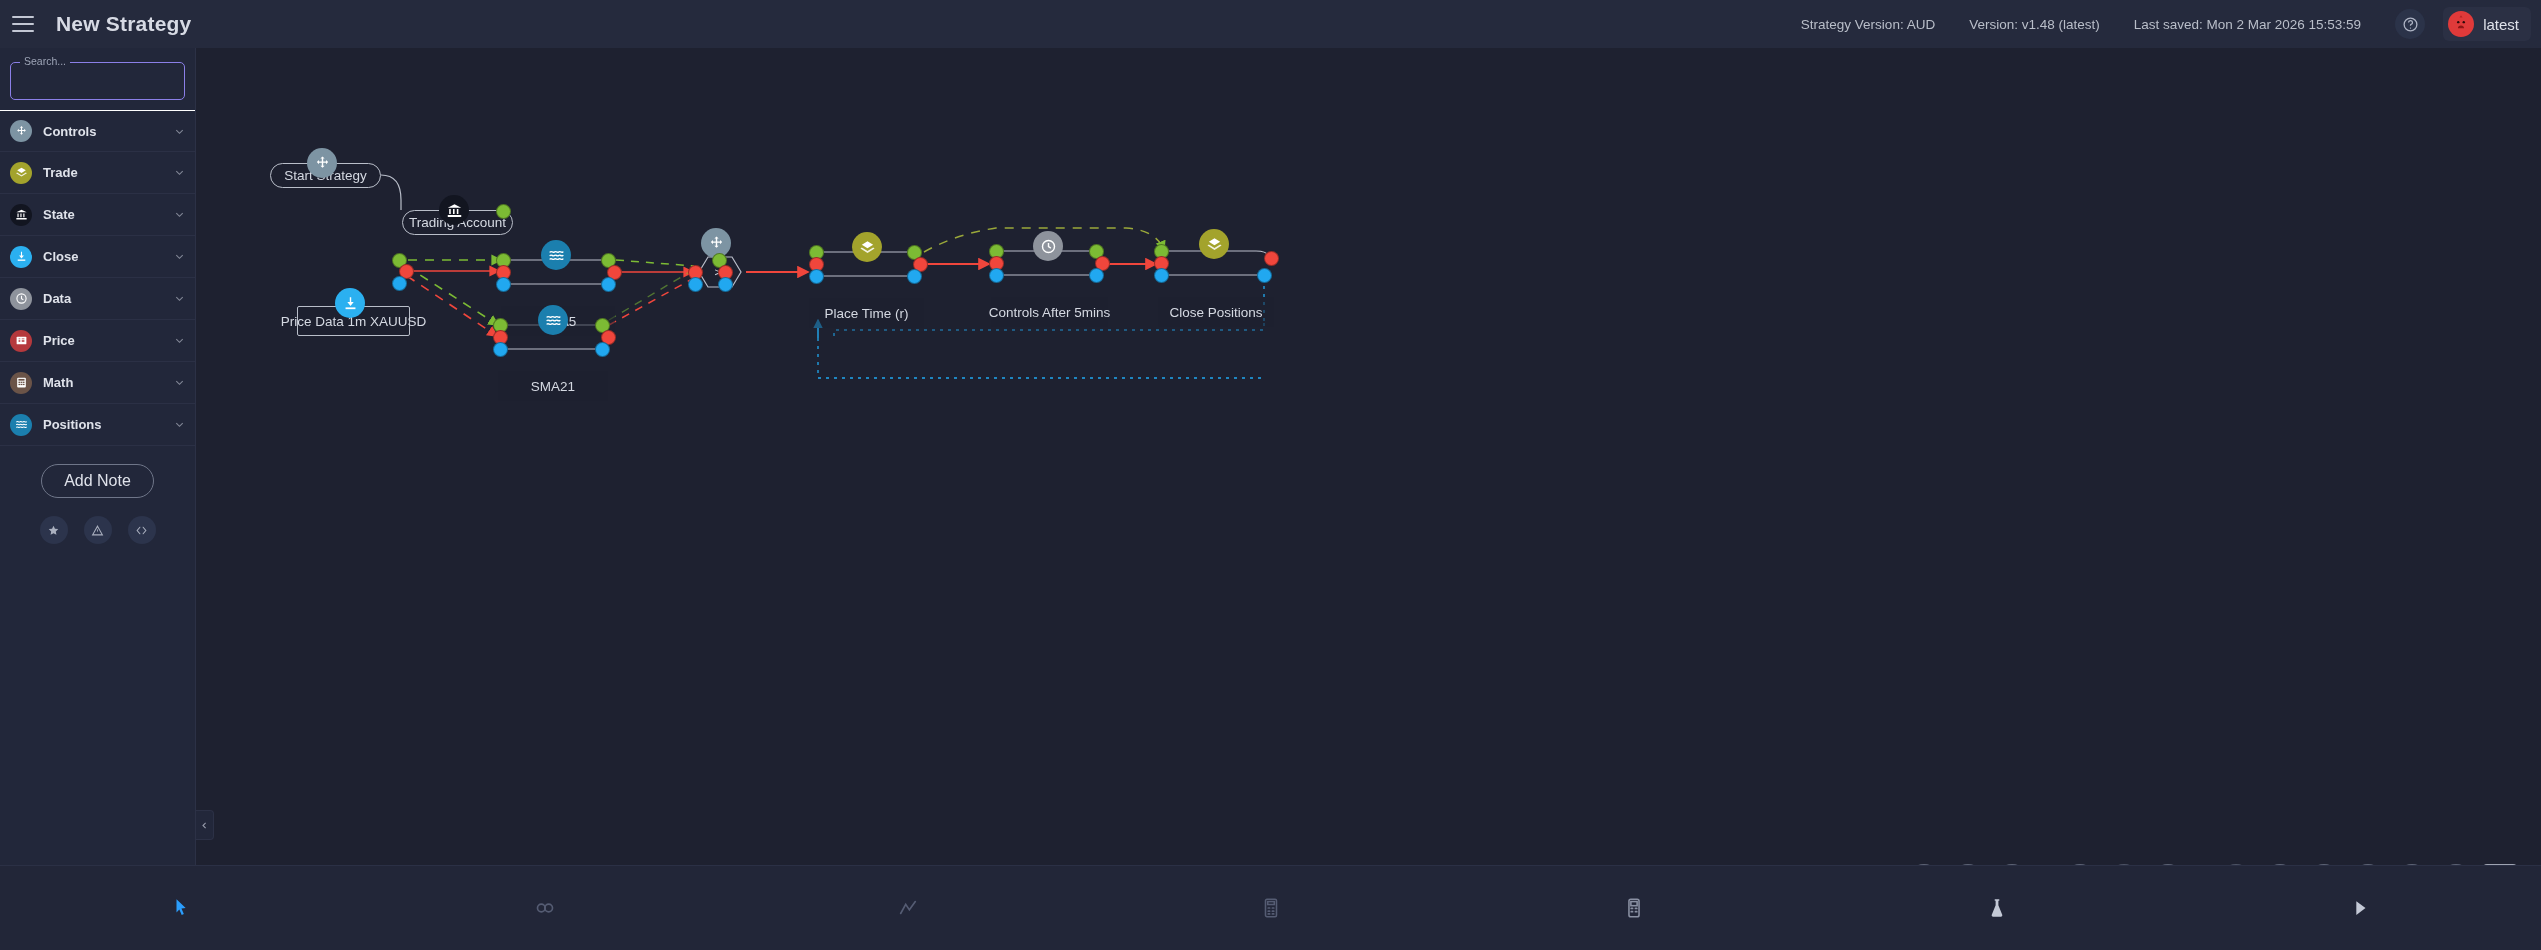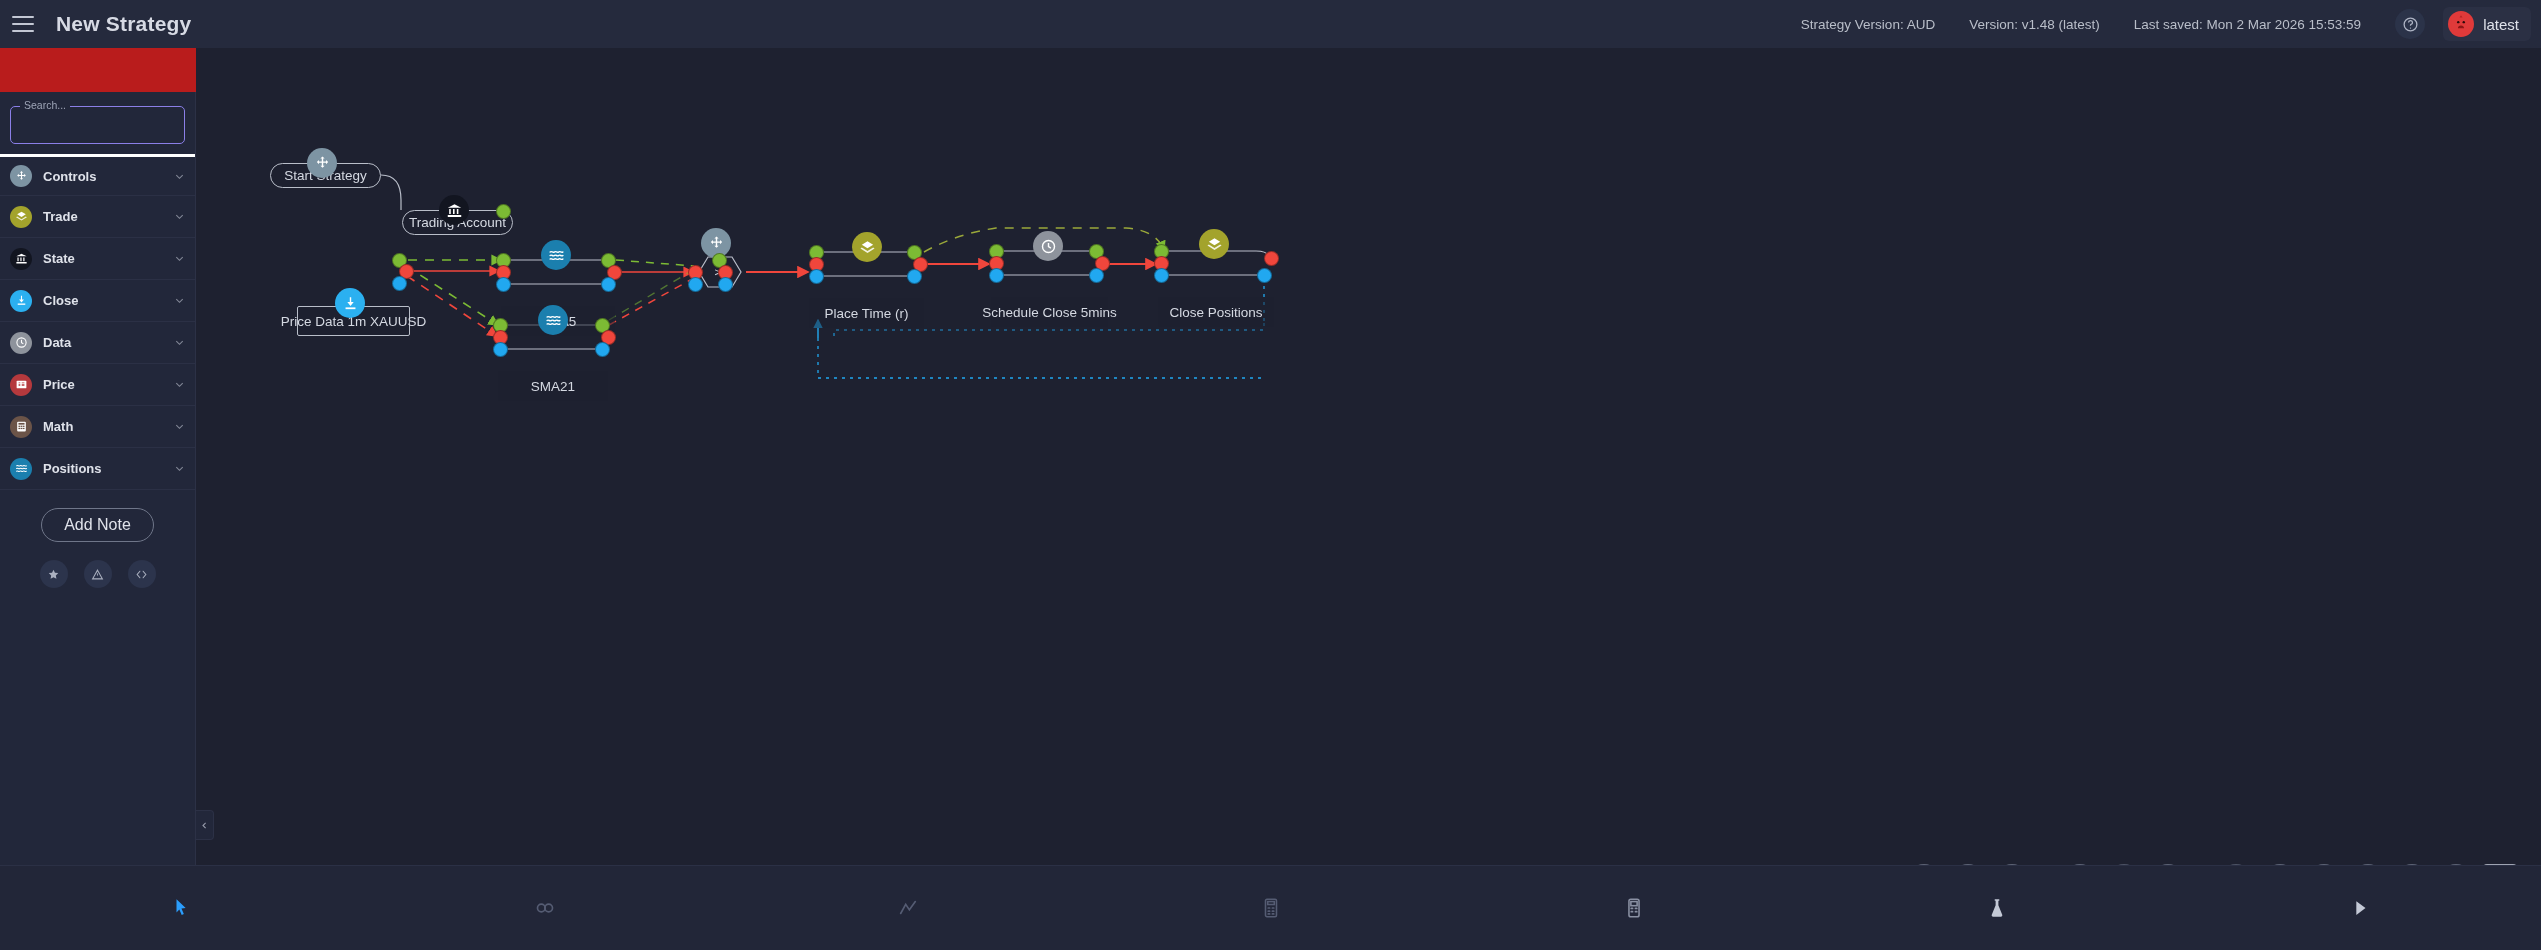--- a/index.html
+++ b/index.html
@@ -28,38 +28,38 @@
     color: #aeb4c4; font-size: 15px; margin-right: 18px; cursor: pointer; }
   .user-chip { display: flex; align-items: center; gap: 9px; background: #2b3044;
     padding: 4px 12px 4px 5px; border-radius: 6px; cursor: pointer; }
   .avatar { width: 26px; height: 26px; border-radius: 50%; background: #e03a3a;
     display: flex; align-items: center; justify-content: center; overflow: hidden; }
   .user-name { font-size: 15px; color: #dfe2ea; }
 
   
   .sidebar {
     position: absolute; top: 48px; left: 0; width: 196px; height: 817px;
-    background: #22273a; border-right: 1px solid #2c3146; z-index: 30; margin-top: 44px;
+    background: #22273a; border-right: 1px solid #2c3146; z-index: 30;
   }
   .search-wrap { position: relative; margin: 14px 10px 10px 10px; }
   .search-label { position: absolute; top: -7px; left: 10px; background: #22273a;
     padding: 0 4px; font-size: 10.5px; color: #9da4b6; z-index: 2; }
   .search-box { width: 100%; height: 38px; background: transparent;
     border: 1.4px solid #8b7fe8; border-radius: 5px; display: flex; align-items: center;
     padding: 0 8px; }
   .search-box input { flex: 1; background: transparent; border: none; outline: none;
     color: #dfe2ea; font-size: 12.5px; font-family: "Liberation Sans", sans-serif; }
   .mag { width: 13px; height: 13px; opacity: .75; }
 
   .cat-list { margin-top: 4px; }
   .cat {
     height: 42px; display: flex; align-items: center; padding: 0 10px;
     border-bottom: 1px solid #2b3045; cursor: pointer;
   }
-  .cat:first-child { border-top: 3px solid #ffffff; }
+  .cat:first-child { border-top: 1px solid #ffffff; }
   .cat-icon { width: 22px; height: 22px; border-radius: 50%; flex: 0 0 22px;
     display: flex; align-items: center; justify-content: center; margin-right: 11px; }
   .cat-icon svg { width: 13px; height: 13px; }
   .cat-label { font-size: 13px; color: #dfe2ea; font-weight: 600; }
   .chev { margin-left: auto; width: 11px; height: 11px; opacity: .6; }
 
   .add-note-wrap { display: flex; justify-content: center; margin-top: 18px; }
   .add-note { border: 1px solid #6f7689; border-radius: 999px; padding: 7px 22px;
     font-size: 16px; color: #dfe2ea; cursor: pointer; background: transparent; }
   .round-row { display: flex; justify-content: center; gap: 16px; margin-top: 18px; }
@@ -478,21 +478,21 @@
     <div class="port red" style="left:717px;top:209px"></div>
     <div class="port blue" style="left:711px;top:221px"></div>
 
     <div class="node-badge" style="left:837px;top:183px;background:#8e939c">
       <svg viewBox="0 0 24 24" fill="none" stroke="#fff" stroke-width="2">
           <circle cx="12" cy="12" r="8.5"></circle>
           <path d="M12 7v5.3l3.4 2"></path>
         </svg>
     </div>
     <div class="node rect" style="left:795px;top:249px;width:117px;height:30px;border:none">
-      <span>Schedule Close 5mins</span>
+      <span>Controls After 5mins</span>
     </div>
     <div class="port green" style="left:793px;top:196px"></div>
     <div class="port red" style="left:793px;top:208px"></div>
     <div class="port blue" style="left:793px;top:220px"></div>
     <div class="port green" style="left:893px;top:196px"></div>
     <div class="port red" style="left:899px;top:208px"></div>
     <div class="port blue" style="left:893px;top:220px"></div>
 
     <div class="node-badge" style="left:1003px;top:181px;background:#a3a32c">
       <svg viewBox="0 0 24 24" fill="#fff">

